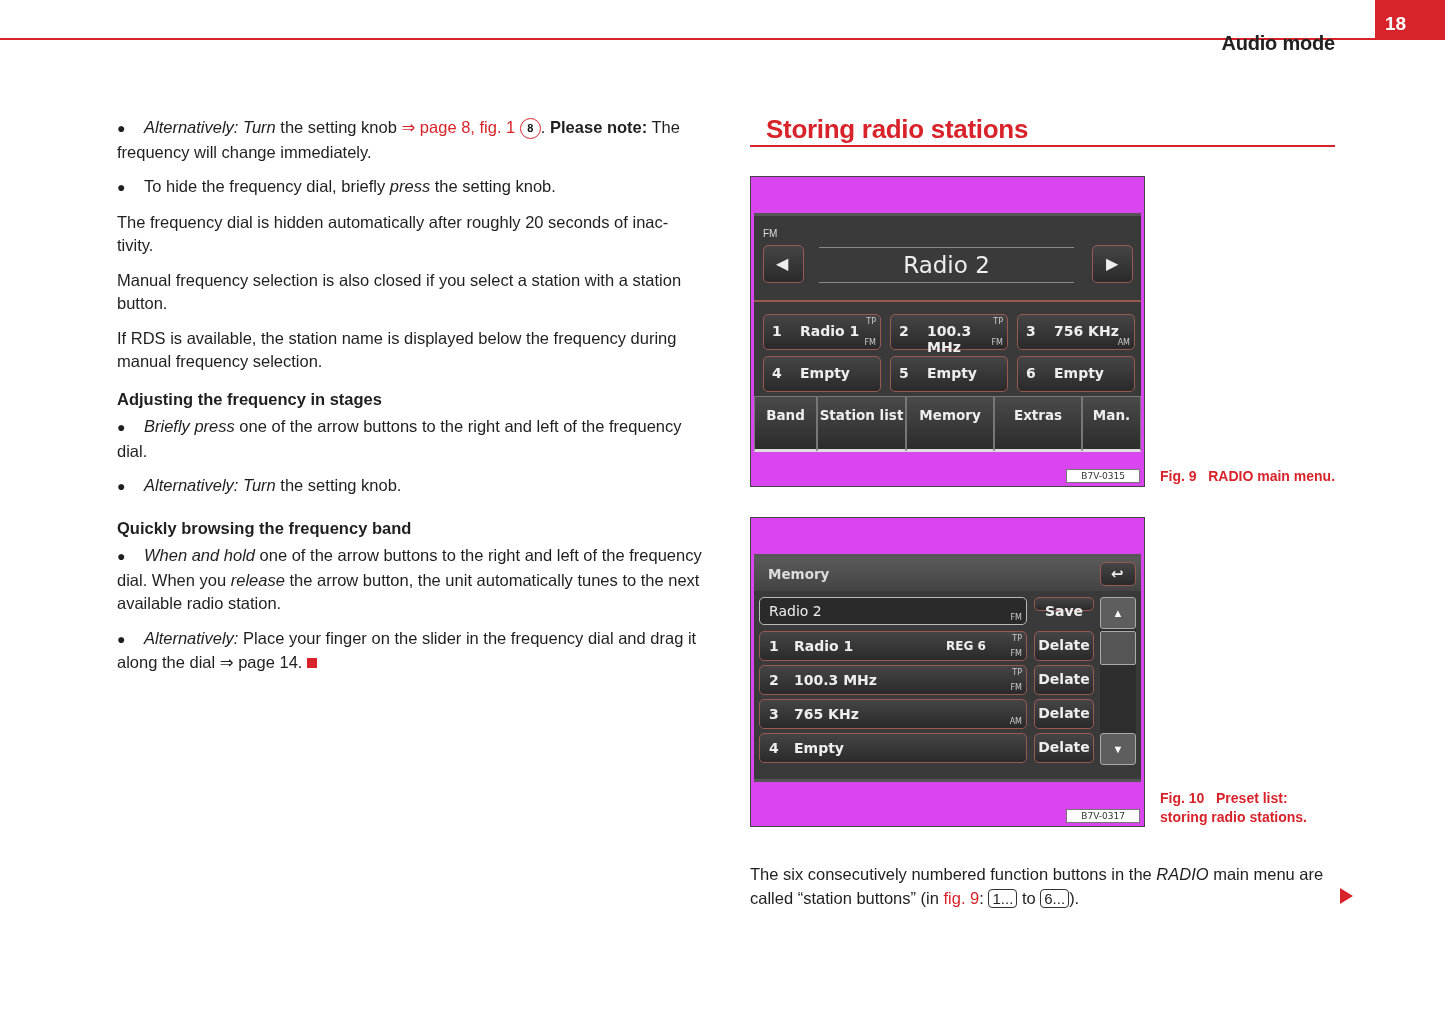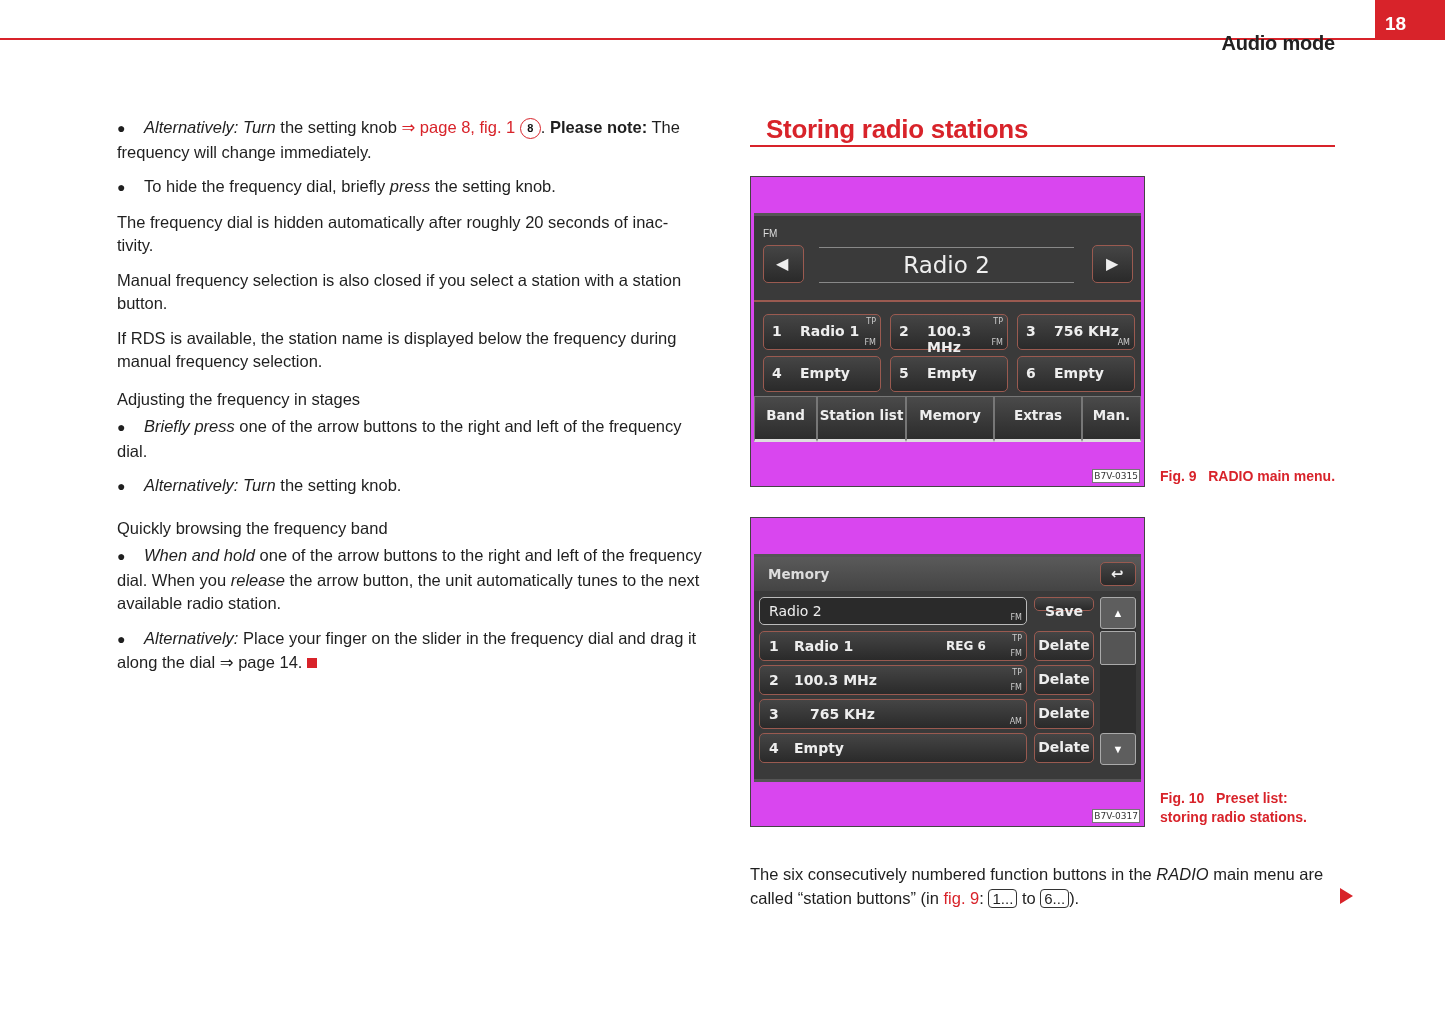--- a/index.html
+++ b/index.html
@@ -14,46 +14,46 @@
               font-weight:bold; font-size:19px; box-sizing:border-box; padding:13px 0 0 10px; }
 
   
   .lcol { position:absolute; left:117px; top:116px; width:585px; font-size:16.5px; line-height:23.5px; color:#1f1f1f; }
   .lcol p { margin:0 0 11px 0; }
   .bul { position:relative; padding-left:0; text-indent:0; margin:0 0 6px 0; }
   .bul .dot { display:inline-block; width:27px; font-size:14px; }
   .red { color:#d8232a; }
   .it { font-style:italic; }
   .b { font-weight:bold; }
-  .sub { font-weight:normal; margin:14px 0 4px 0 !important; font-size:16.5px; }
+  .sub { font-weight:bold; margin:14px 0 4px 0 !important; font-size:16.5px; }
   .circ { display:inline-block; width:19px; height:19px; border:1.5px solid #d8232a; border-radius:50%;
           font-size:11px; font-weight:bold; text-align:center; line-height:19px; color:#111; vertical-align:1px; box-sizing:content-box; }
   .endsq { display:inline-block; width:10px; height:10px; background:#d8232a; margin-left:5px; vertical-align:0px; }
 
   
   .sec-title { position:absolute; left:750px; top:114px; font-size:26px; font-weight:bold; color:#d8232a; letter-spacing:-0.3px;margin-left:16px; }
   .sec-line { position:absolute; left:750px; top:145px; width:585px; height:1.5px; background:#d8232a; }
 
   .fig { position:absolute; left:750px; width:395px; background:#d946ef; border:1.5px solid #444; box-sizing:border-box; }
   .fig1 { top:176px; height:311px; }
   .fig2 { top:517px; height:310px; }
-  .code { position:absolute; right:4px; bottom:3px; background:#fff; border:1px solid #777; font-size:9px; color:#333; padding:1px 1px; font-family:"DejaVu Sans", sans-serif; }
+  .code { position:absolute; right:4px; bottom:3px; background:#fff; border:1px solid #777; font-size:9px; color:#333; padding:1px 14px; font-family:"DejaVu Sans", sans-serif; }
 
   .screen { position:absolute; left:3px; width:387px; background:#3a3a3a; border-top:3px solid #555; border-bottom:3px solid #555; }
   .fig1 .screen { top:36px; height:222px; }
   .fig2 .screen { top:36px; height:222px; }
 
   .btn { position:absolute; background:linear-gradient(#454545,#2a2a2a); border:1.5px solid #9a5a50; border-radius:5px;
          color:#eee; font-weight:bold; font-size:14px; box-sizing:border-box; font-family:"DejaVu Sans", sans-serif; }
   .btn .num { position:absolute; left:8px; top:8px; }
   .btn .lbl { position:absolute; left:36px; top:8px; }
   .btn .tag1 { position:absolute; right:4px; top:2px; font-size:8px; font-weight:normal; color:#ccc; }
   .btn .tag2 { position:absolute; right:4px; bottom:2px; font-size:8px; font-weight:normal; color:#ccc; }
 
-  .tab { position:absolute; top:218px; height:46px; background:linear-gradient(#4a4a4a,#2c2c2c); border:1px solid #777; border-bottom:3px solid #ddd;
+  .tab { position:absolute; top:218px; height:56px; background:linear-gradient(#4a4a4a,#2c2c2c); border:1px solid #777; border-bottom:3px solid #ddd;
          color:#eee; font-weight:bold; font-size:13.5px; text-align:center; line-height:36px; box-sizing:border-box; font-family:"DejaVu Sans", sans-serif; }
 
   .caption { position:absolute; left:1160px; color:#d8232a; font-weight:bold; font-size:14px; line-height:19px; }
 
   .para2 { position:absolute; left:750px; top:863px; width:600px; font-size:16.5px; line-height:23.5px; color:#1f1f1f; }
   .boxed { display:inline-block; border:1px solid #333; border-radius:4px; padding:0 3px; line-height:17px; font-size:15px; }
   .next-arrow { position:absolute; left:1340px; top:888px; width:0; height:0; border-top:8px solid transparent; border-bottom:8px solid transparent; border-left:13px solid #d8232a; }
 </style>
 </head>
 <body>
@@ -182,21 +182,21 @@
         <div class="btn" style="left: 5px; top: 108px; width: 268px; height: 30px;">
           <span style="position:absolute;left:9px;top:6px;">2</span>
           <span style="position:absolute;left:34px;top:6px;">100.3 MHz</span>
           <span style="position:absolute;left:186px;top:7px;font-size:12px;"></span>
           <span class="tag1">TP</span>
           <span class="tag2">FM</span>
         </div>
         <div class="btn" style="left: 280px; top: 108px; width: 60px; height: 30px; text-align: center; line-height: 27px;">Delate</div>
         <div class="btn" style="left: 5px; top: 142px; width: 268px; height: 30px;">
           <span style="position:absolute;left:9px;top:6px;">3</span>
-          <span style="position:absolute;left:50px;top:6px;">765 KHz</span>
+          <span style="position:absolute;left:34px;top:6px;">765 KHz</span>
           <span style="position:absolute;left:186px;top:7px;font-size:12px;"></span>
           <span class="tag1"></span>
           <span class="tag2">AM</span>
         </div>
         <div class="btn" style="left: 280px; top: 142px; width: 60px; height: 30px; text-align: center; line-height: 27px;">Delate</div>
         <div class="btn" style="left: 5px; top: 176px; width: 268px; height: 30px;">
           <span style="position:absolute;left:9px;top:6px;">4</span>
           <span style="position:absolute;left:34px;top:6px;">Empty</span>
           <span style="position:absolute;left:186px;top:7px;font-size:12px;"></span>
           <span class="tag1"></span>

